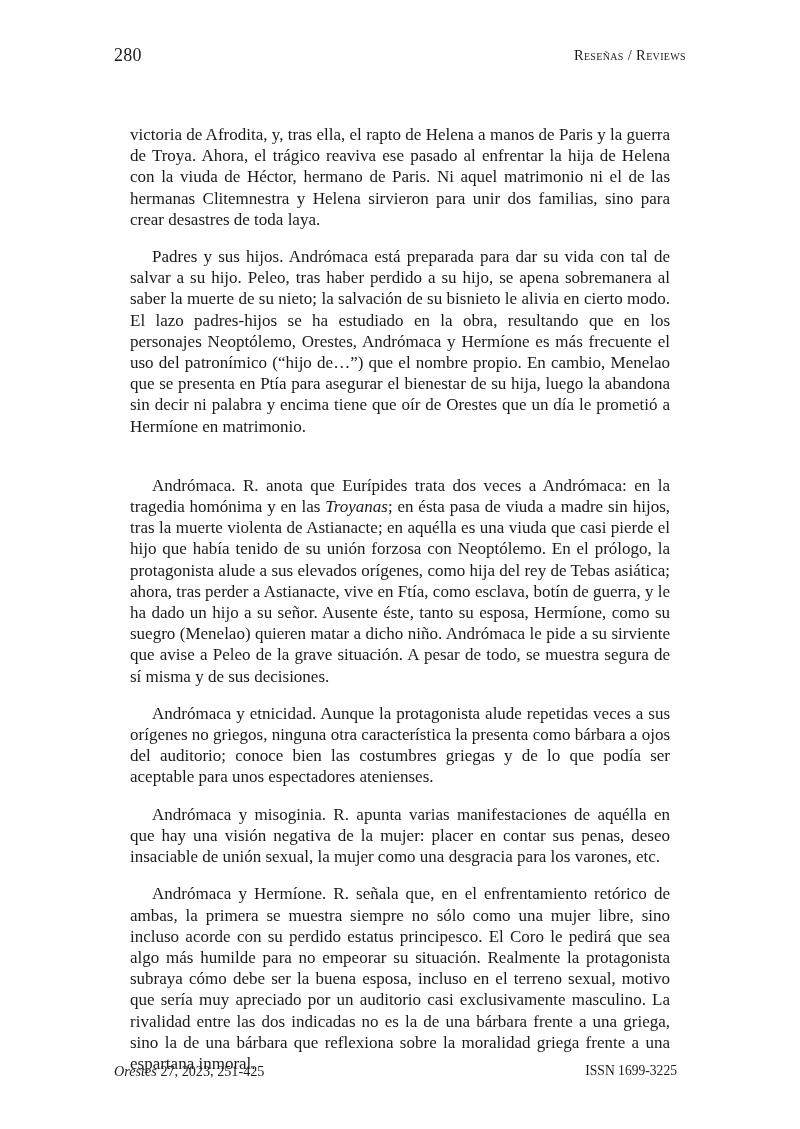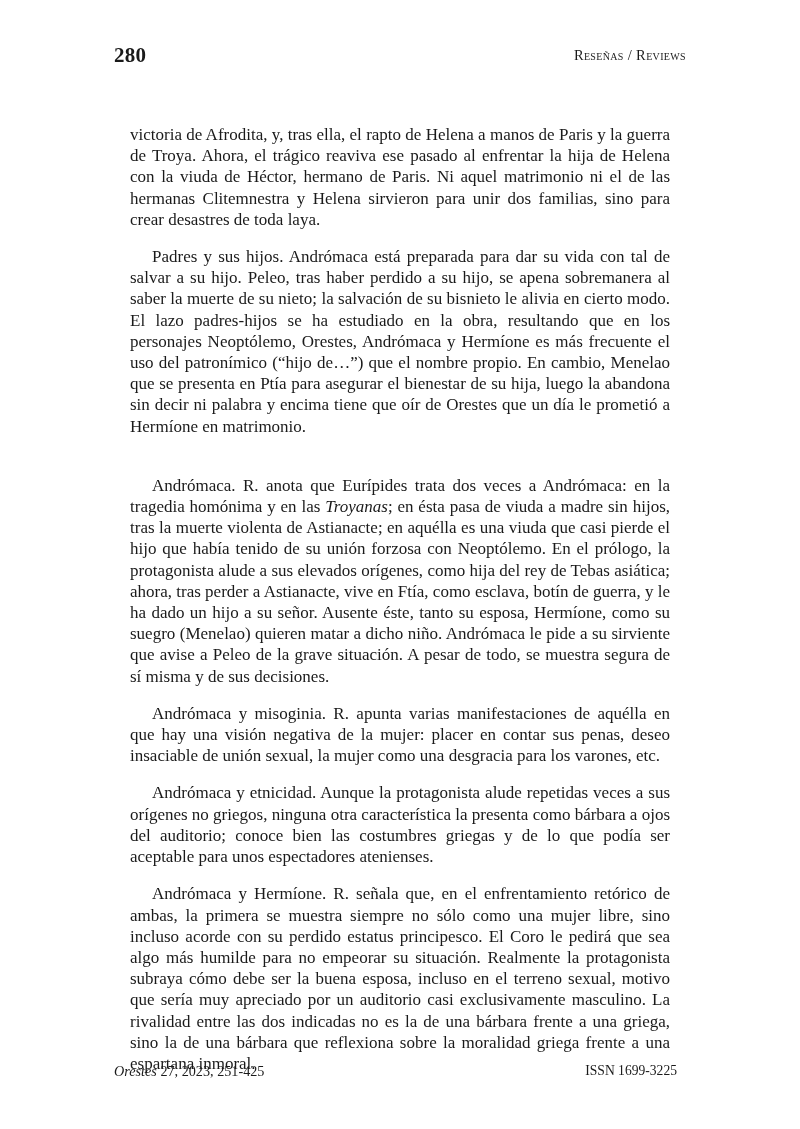--- a/index.html
+++ b/index.html
@@ -29,24 +29,23 @@
     position: absolute;
     left: 114px;
     top: 44px;
     width: 572px;
     height: 22px;
   }
   .folio {
     position: absolute;
     left: 0;
     top: 0;
-    font-size: 21px;
+    font-size: 18px;
     line-height: 22px;
     letter-spacing: 0.2px;
-    font-weight: bold;
   }
   .head-title {
     position: absolute;
     left: 0;
     top: 0;
     width: 572px;
     text-align: right;
     font-size: 14.5px;
     line-height: 22px;
     font-variant: small-caps;
@@ -136,23 +135,23 @@
 
     <p class="para noindent">victoria de Afrodita, y, tras ella, el rapto de Helena a manos de Paris y la guerra de Troya. Ahora, el trágico reaviva ese pasado al enfrentar la hija de Helena con la viuda de Héctor, hermano de Paris. Ni aquel matrimonio ni el de las hermanas Clitemnestra y Helena sirvieron para unir dos familias, sino para crear desastres de toda laya.</p>
 
     <p class="para">Padres y sus hijos. Andrómaca está preparada para dar su vida con tal de salvar a su hijo. Peleo, tras haber perdido a su hijo, se apena sobremanera al saber la muerte de su nieto; la salvación de su bisnieto le alivia en cierto modo. El lazo padres-hijos se ha estudiado en la obra, resultando que en los personajes Neoptólemo, Orestes, Andrómaca y Hermíone es más frecuente el uso del patronímico (“hijo de…”) que el nombre propio. En cambio, Menelao que se presenta en Ptía para asegurar el bienestar de su hija, luego la abandona sin decir ni palabra y encima tiene que oír de Orestes que un día le prometió a Hermíone en matrimonio.</p>
 
     <div class="section-head-gap"></div>
 
 
     <p class="para"><span>Andrómaca. R. anota que Eurípides trata dos veces a Andrómaca: en la tragedia homónima y en las </span><i>Troyanas</i><span>; en ésta pasa de viuda a madre sin hijos, tras la muerte violenta de Astianacte; en aquélla es una viuda que casi pierde el hijo que había tenido de su unión forzosa con Neoptólemo. En el prólogo, la protagonista alude a sus elevados orígenes, como hija del rey de Tebas asiática; ahora, tras perder a Astianacte, vive en Ftía, como esclava, botín de guerra, y le ha dado un hijo a su señor. Ausente éste, tanto su esposa, Hermíone, como su suegro (Menelao) quieren matar a dicho niño. Andrómaca le pide a su sirviente que avise a Peleo de la grave situación. A pesar de todo, se muestra segura de sí misma y de sus decisiones.</span></p>
 
+    <p class="para">Andrómaca y etnicidad. Aunque la protagonista alude repetidas veces a sus orígenes no griegos, ninguna otra característica la presenta como bárbara a ojos del auditorio; conoce bien las costumbres griegas y de lo que podía ser aceptable para unos espectadores atenienses.</p>
+
     <p class="para">Andrómaca y misoginia. R. apunta varias manifestaciones de aquélla en que hay una visión negativa de la mujer: placer en contar sus penas, deseo insaciable de unión sexual, la mujer como una desgracia para los varones, etc.</p>
-
-    <p class="para">Andrómaca y etnicidad. Aunque la protagonista alude repetidas veces a sus orígenes no griegos, ninguna otra característica la presenta como bárbara a ojos del auditorio; conoce bien las costumbres griegas y de lo que podía ser aceptable para unos espectadores atenienses.</p>
 
     <p class="para">Andrómaca y Hermíone. R. señala que, en el enfrentamiento retórico de ambas, la primera se muestra siempre no sólo como una mujer libre, sino incluso acorde con su perdido estatus principesco. El Coro le pedirá que sea algo más humilde para no empeorar su situación. Realmente la protagonista subraya cómo debe ser la buena esposa, incluso en el terreno sexual, motivo que sería muy apreciado por un auditorio casi exclusivamente masculino. La rivalidad entre las dos indicadas no es la de una bárbara frente a una griega, sino la de una bárbara que reflexiona sobre la moralidad griega frente a una espartana inmoral.</p>
 
 
   </div>
 
   <div class="footer">
     <span class="footer-left"><span class="journal">Orestes</span><span> 27, 2023, 251-425</span></span>
     <span class="footer-right">ISSN 1699-3225</span>
   </div>

